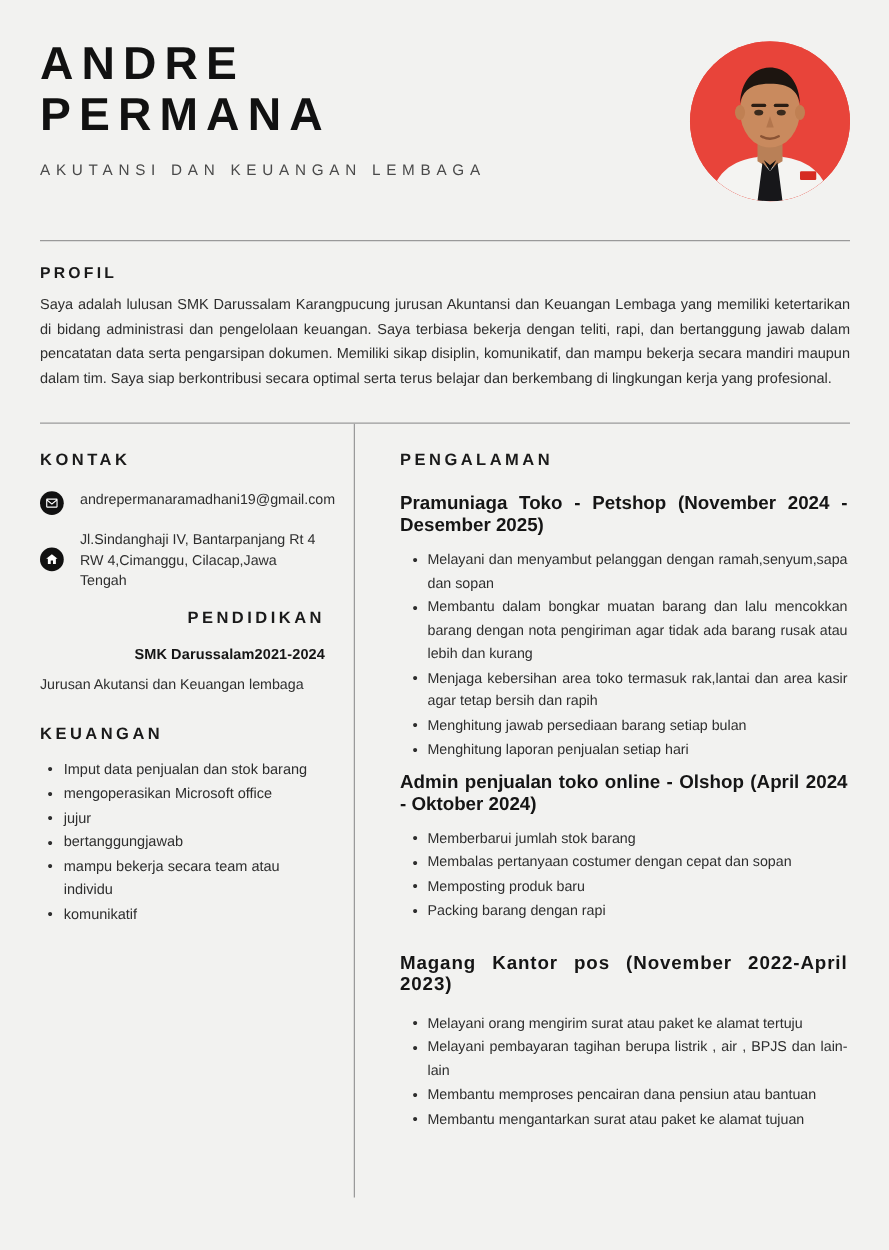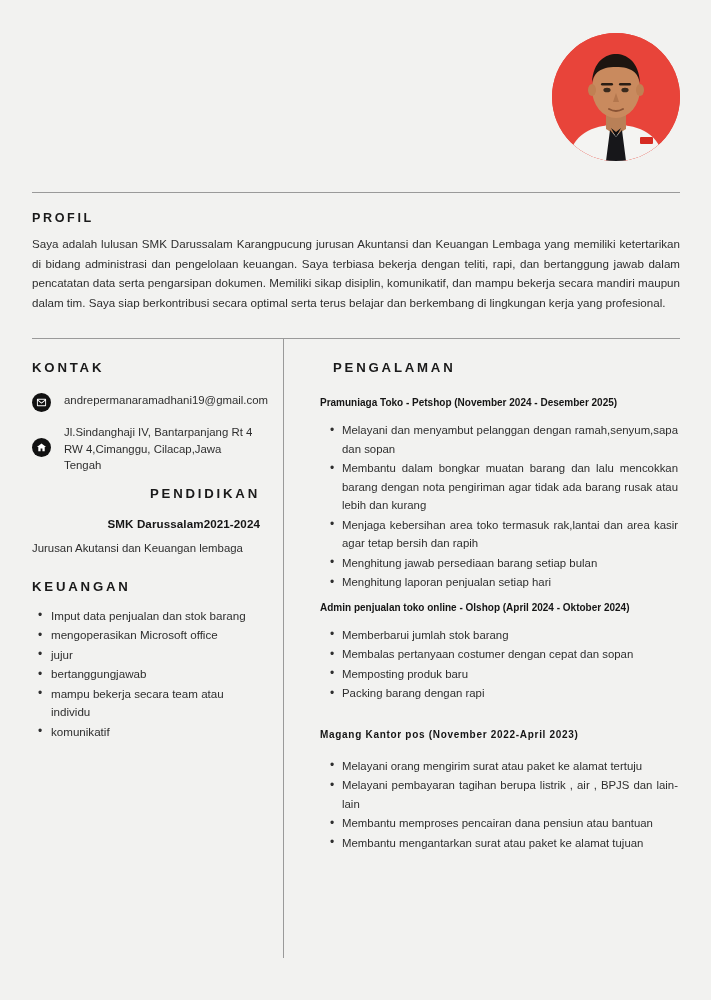--- a/index.html
+++ b/index.html
@@ -184,26 +184,26 @@
     font-size: 12px;
   }
 
   
   .right-col {
     position: absolute;
     left: 320px;
     top: 360px;
     width: 358px;
   }
-  .right-col .sec-head { font-size: 13.2px; letter-spacing: 2.8px; margin-left: 13px; }
+  .right-col .sec-head { font-size: 13.2px; letter-spacing: 2.8px; }
 
   .job { margin-top: 18px; }
   .job.j1 { margin-top: 19px; }
   .job-title {
-    font-size: 10px;
+    font-size: 15px;
     font-weight: 700;
     line-height: 18px;
     color: #151515;
     text-align: justify;
   }
   .job-title.spaced { letter-spacing: 0.7px; line-height: 17px; }
   ul.duties {
     margin: 9px 0 0 0;
     padding-left: 22px;
     list-style: none;
@@ -227,20 +227,25 @@
   .job.j2 { margin-top: 7px; }
   .job.j3 { margin-top: 23px; }
   .job.j3 ul.duties { margin-top: 14px; }
 </style>
 </head>
 <body>
 
 <div class="page">
 
   <div class="header">
+    <div class="name-block">
+      <div class="name-line">ANDRE</div>
+      <div class="name-line">PERMANA</div>
+      <div class="subtitle">AKUTANSI DAN KEUANGAN LEMBAGA</div>
+    </div>
 
     <div class="photo">
       <svg width="128" height="128" viewBox="0 0 128 128">
         <rect x="0" y="0" width="128" height="128" fill="#e8443a"></rect>
 
         <path d="M16 128 C20 101 40 92 64 92 C88 92 108 101 112 128 Z" fill="#f4f4f2"></path>
 
         <path d="M53 93 L64 106 L75 93 L70 90 L64 97 L58 90 Z" fill="#e3e3e0"></path>
 
         <path d="M54 78 L74 78 L74 96 L64 102 L54 96 Z" fill="#b98057"></path>

